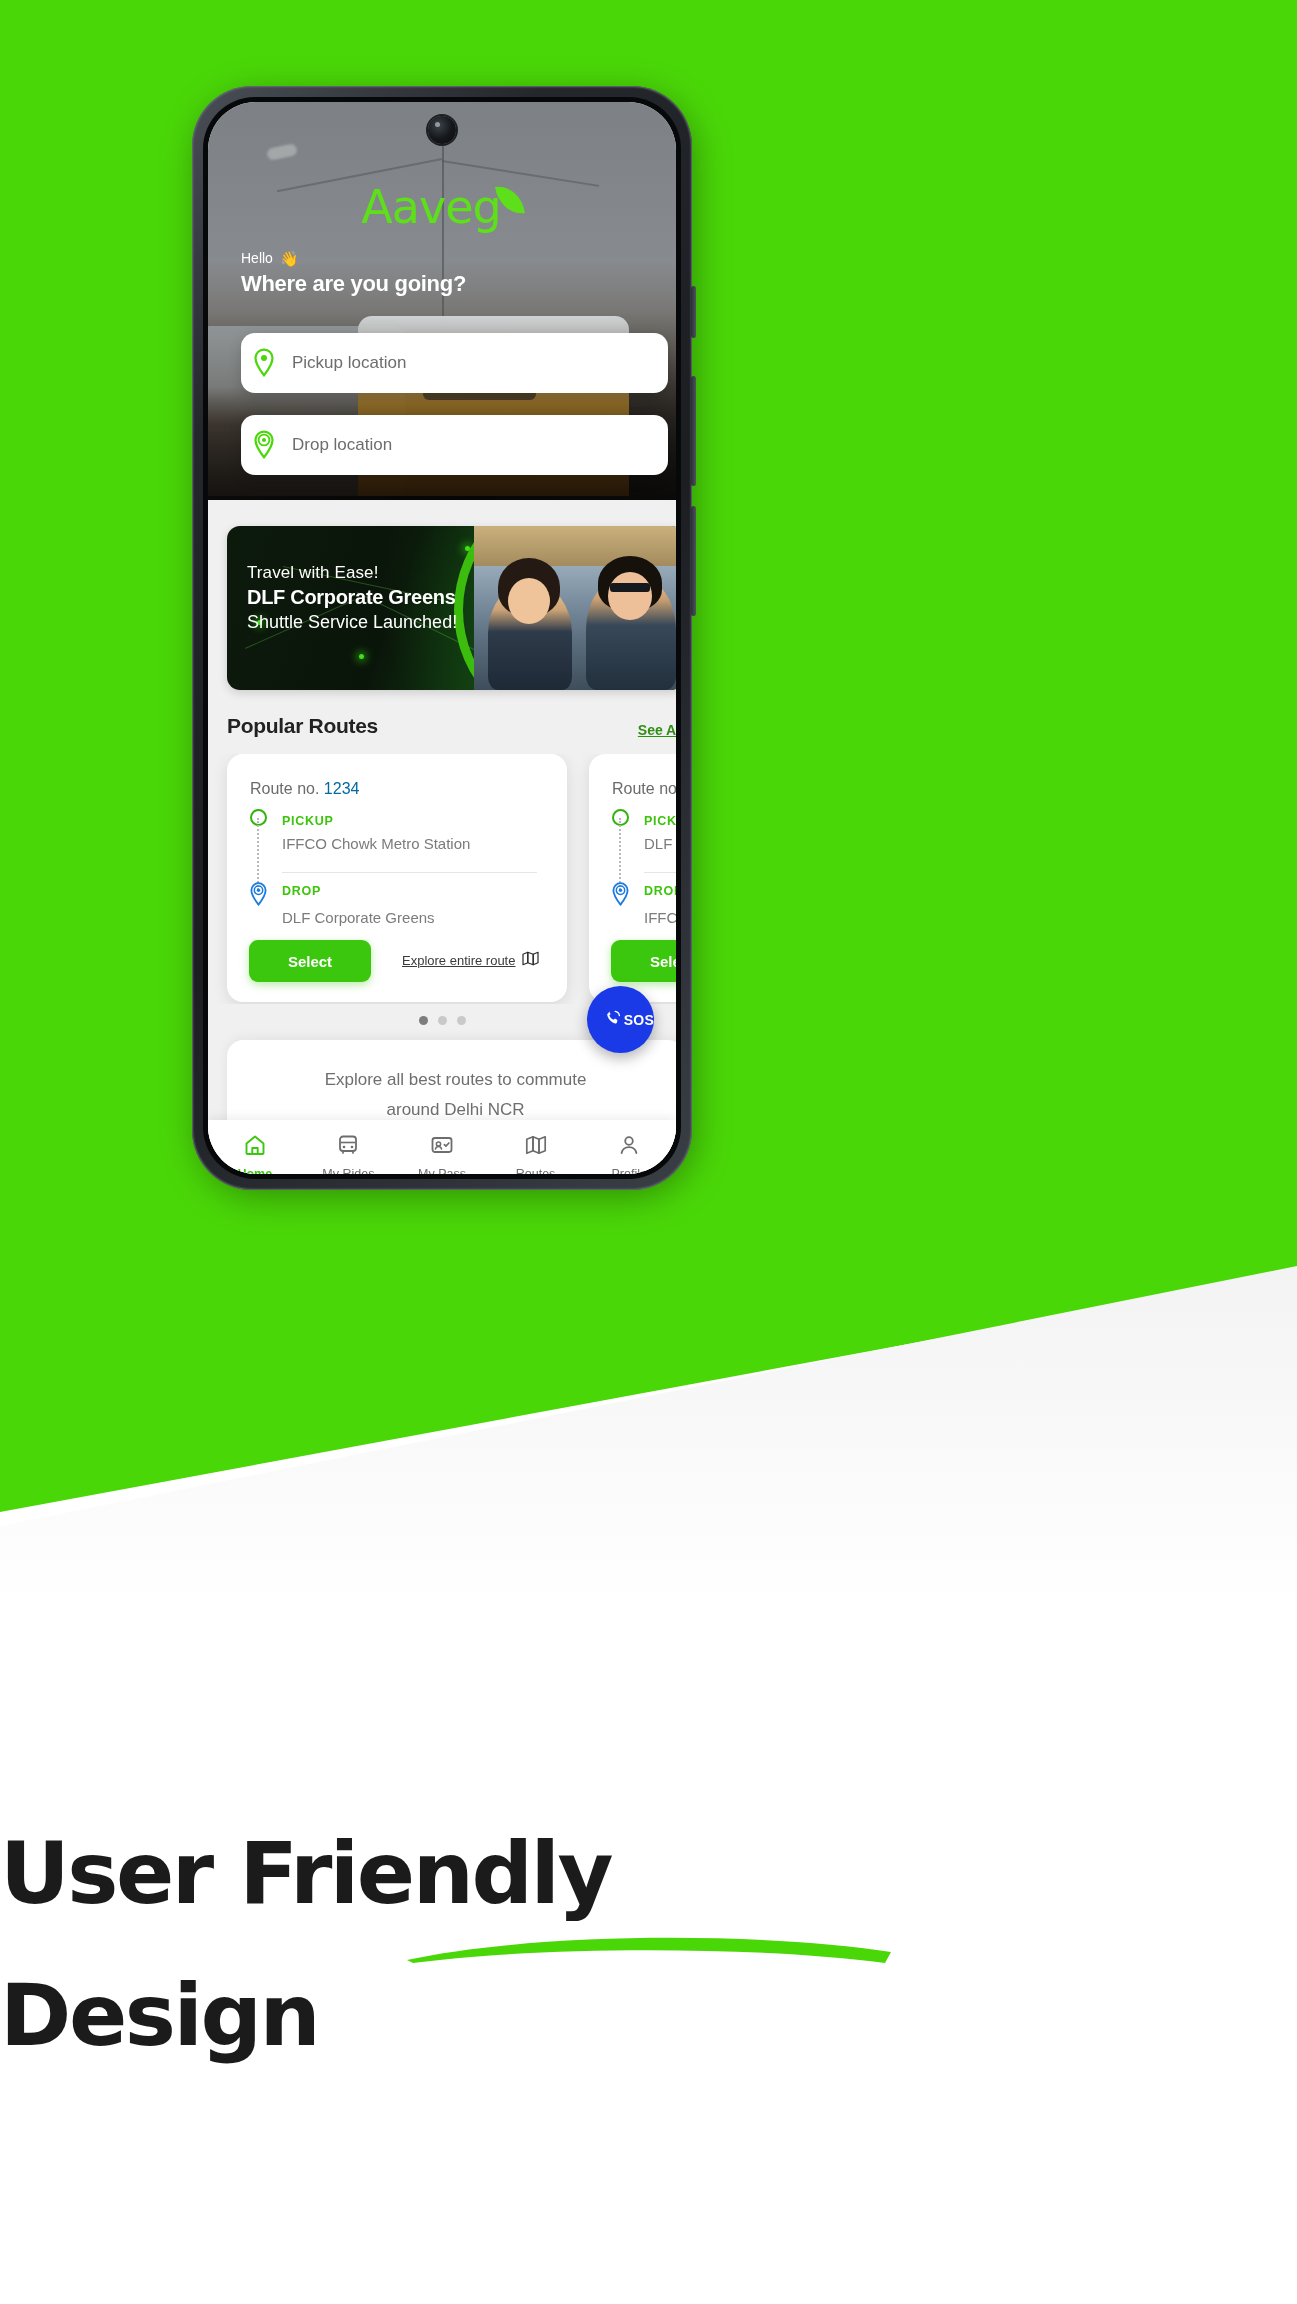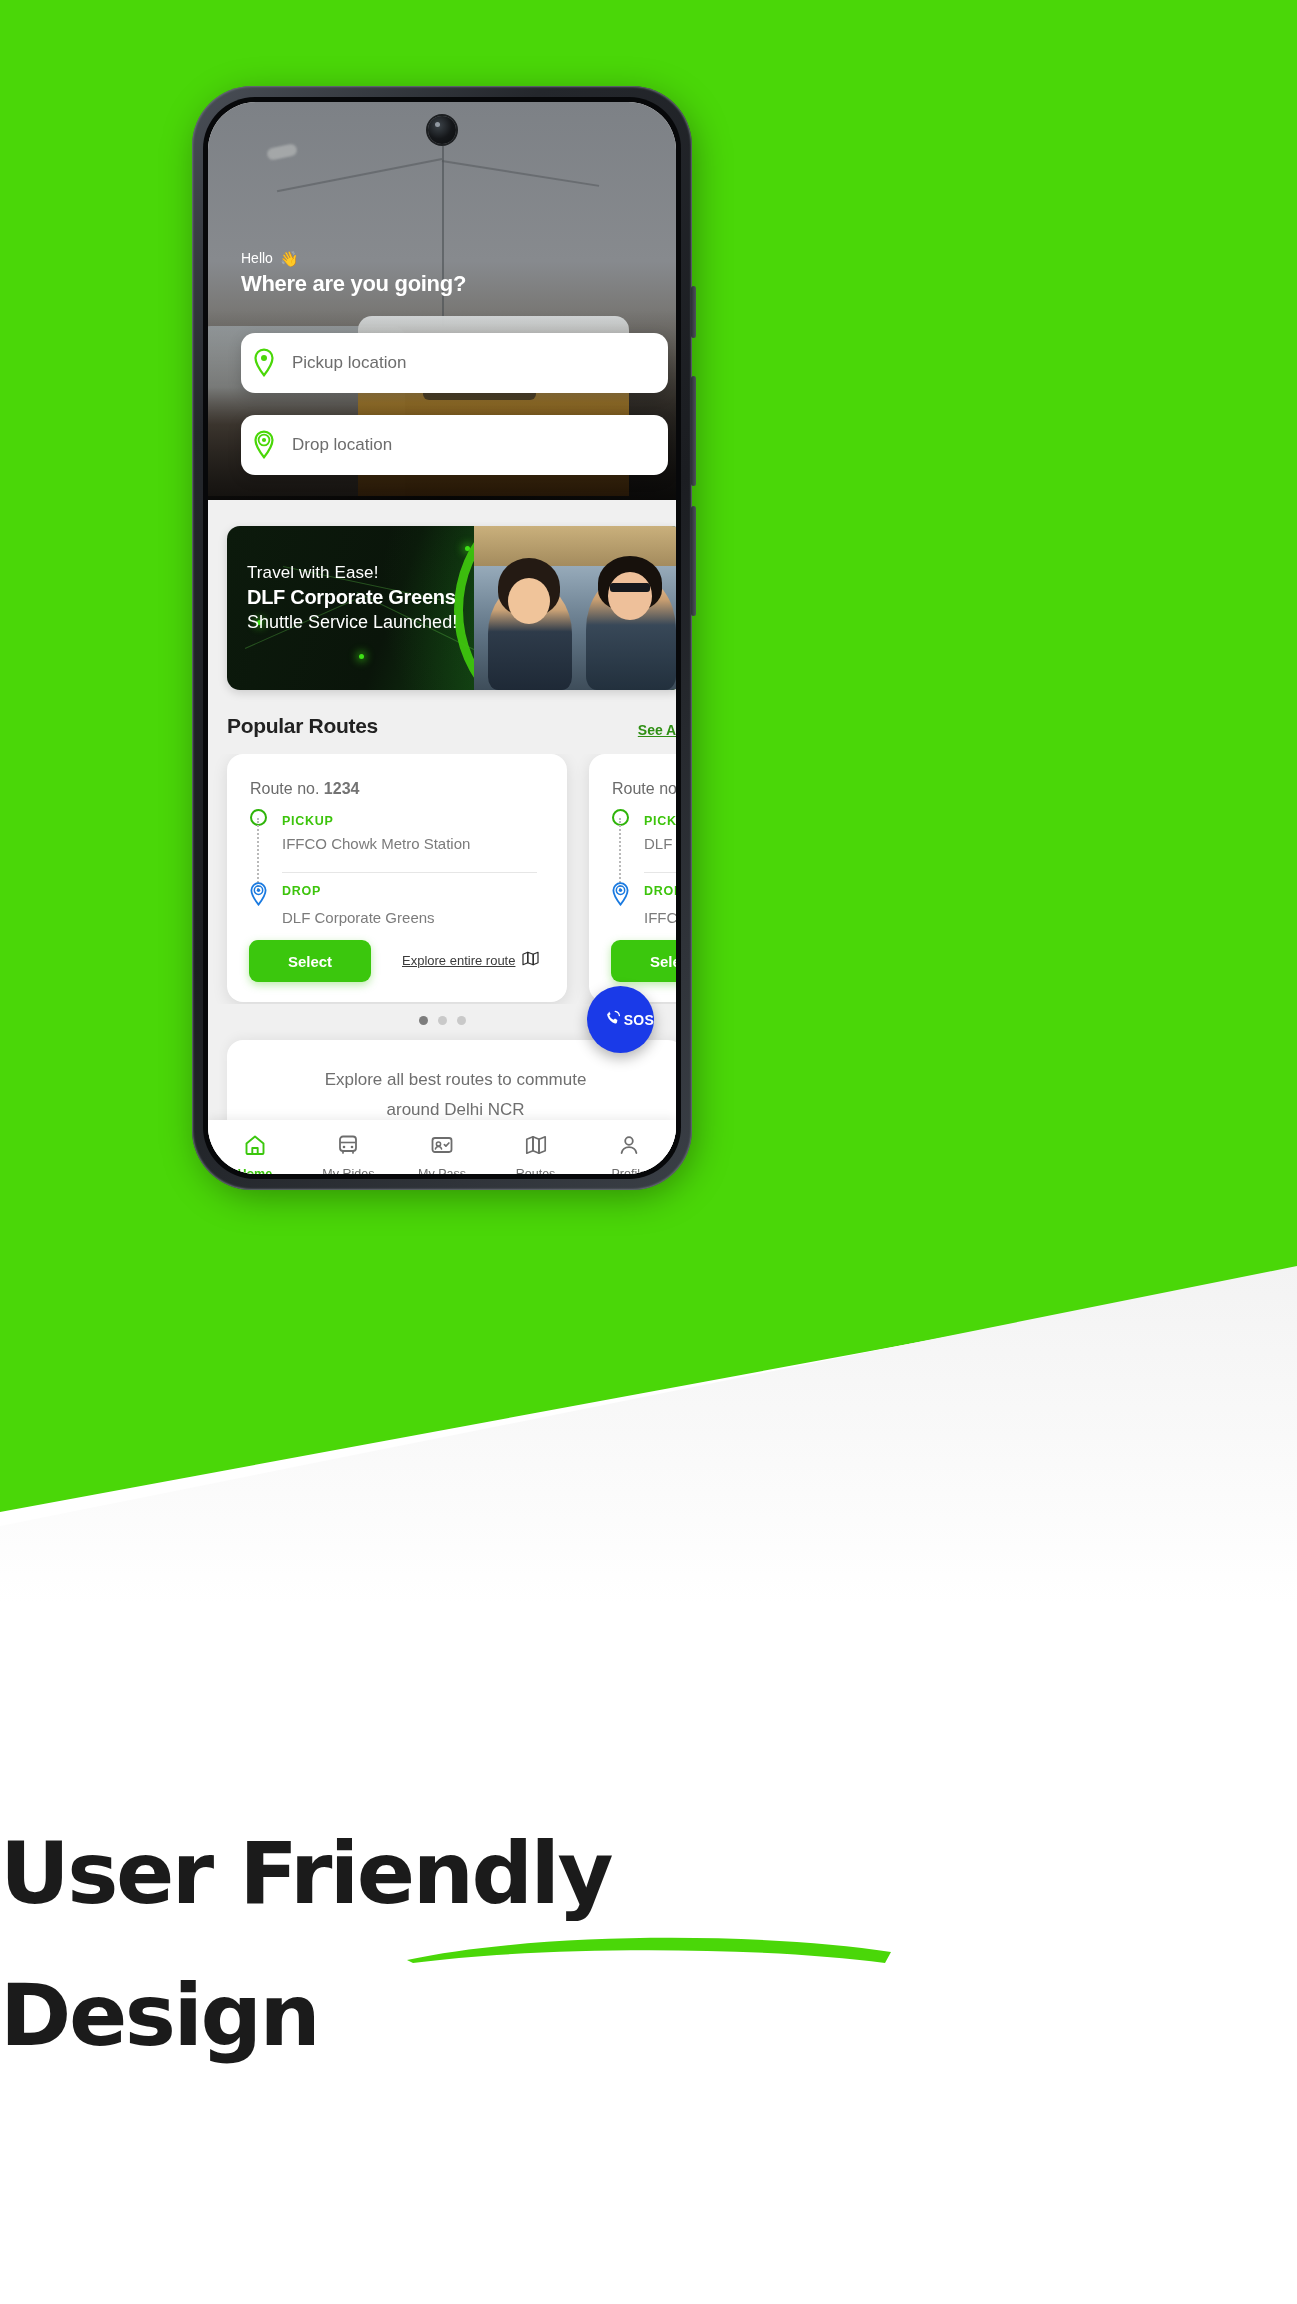--- a/index.html
+++ b/index.html
@@ -170,21 +170,21 @@
 
   
   #rail{ position:absolute; left:0; top:254px; width:100%; height:250px; overflow:hidden; }
   .rcard{
     position:absolute; top:0; width:340px; height:248px; background:#fff; border-radius:16px;
     box-shadow:0 4px 16px rgba(0,0,0,.10);
   }
   #rcard1{ left:19px; }
   #rcard2{ left:381px; }
   .rc-no{ position:absolute; left:23px; top:26px; font-size:16px; color:#6b6b6b; }
-  .rc-no b{ color:#737373; font-weight:700; }
+  .rc-no b{ color:#0369a1; font-weight:400; }
   .rc-track{ position:absolute; left:30px; top:64px; width:2px; height:72px; border-left:2px dotted #b9b9b9; }
   .rc-dot-o{ position:absolute; left:23px; top:55px; width:17px; height:17px; border-radius:50%; border:2.4px solid #2fb40a; background:#fff; }
   .rc-pin{ position:absolute; left:22px; top:128px; width:19px; height:24px; }
   .rc-lbl{ position:absolute; left:55px; font-size:12.5px; font-weight:800; color:#3dc40c; letter-spacing:.7px; }
   .rc-val{ position:absolute; left:55px; font-size:15px; color:#7b7b7b; white-space:nowrap; }
   .rc-lbl-p{ top:60px; } .rc-val-p{ top:81px; }
   .rc-sep{ position:absolute; left:55px; top:118px; width:255px; height:1px; background:#e6e6e6; }
   .rc-lbl-d{ top:130px; } .rc-val-d{ top:155px; }
   .rc-select{
     position:absolute; left:22px; top:186px; width:122px; height:42px; border-radius:9px;
@@ -257,20 +257,23 @@
           <div id="pole-r"></div>
           <div id="lamp"></div>
           <div id="busA"></div>
           <div id="busB"></div>
           <div id="busB-win"></div>
           <div id="busB-strip"></div>
           <div id="hero-dark"></div>
 
           <div id="notch-cam"></div>
 
+          <div id="logo">
+            <span id="logo-text">Aaveg</span><span id="logo-leaf"></span>
+          </div>
 
           <div id="hero-greet">
             <div id="greet-row">
               <span id="greet-hello">Hello</span>
               <span id="greet-wave">👋</span>
             </div>
             <div id="greet-q">Where are you going?</div>
           </div>
 
           <div class="field" id="field-pickup">

